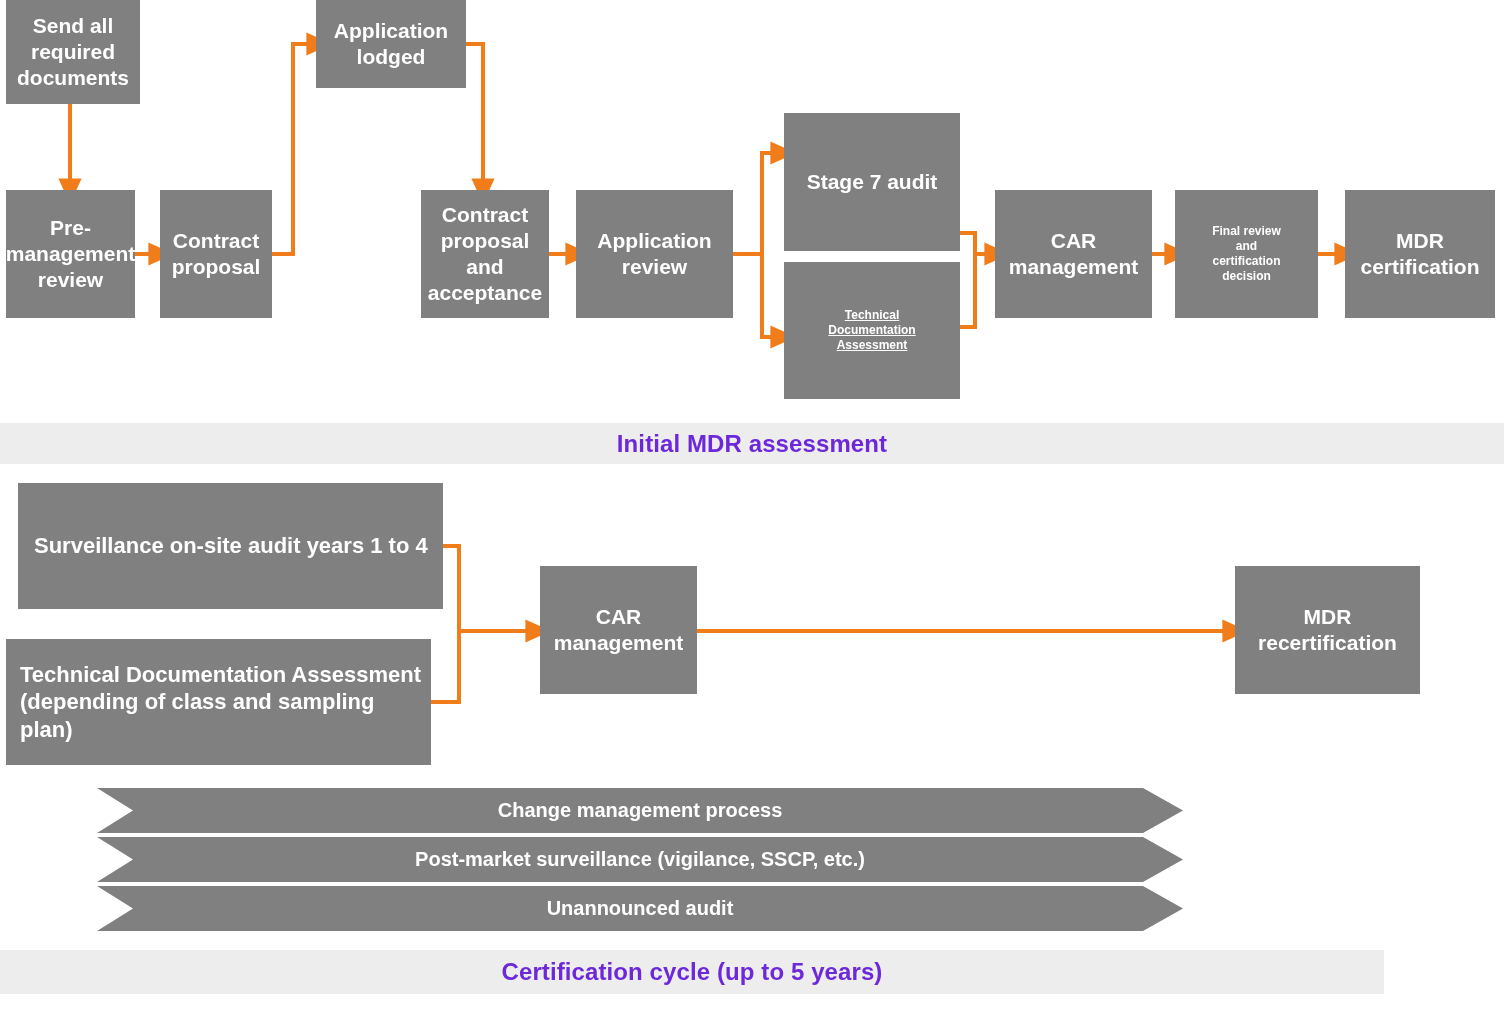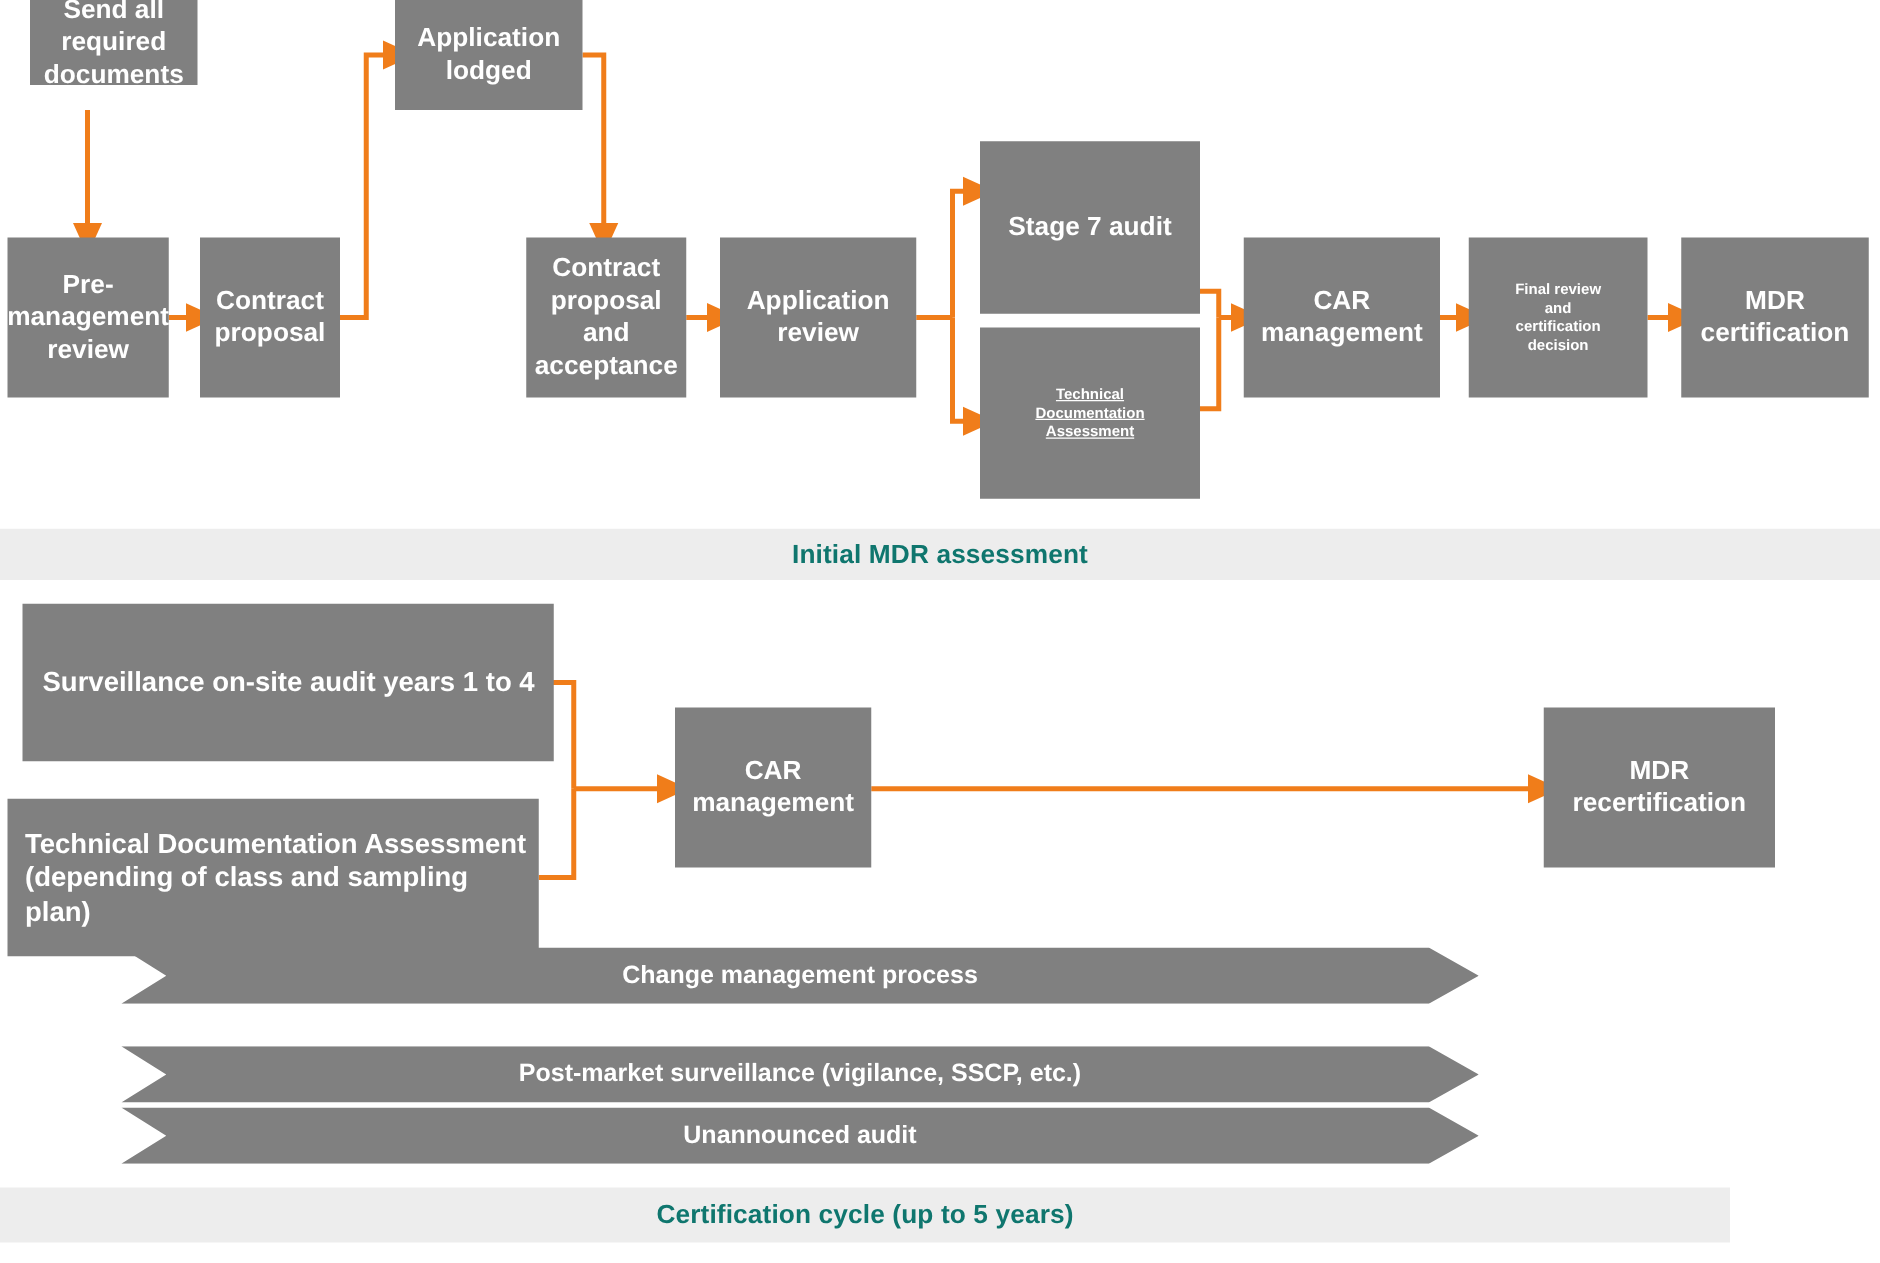--- a/index.html
+++ b/index.html
@@ -35,23 +35,23 @@
   .box.f21 { font-size: 21px; }
   .box.f20 { font-size: 12px; }
   .banner {
     position: absolute;
     background: #ededed;
     display: flex;
     align-items: center;
     justify-content: center;
   }
   .banner span {
-    color: #0f766e;
+    color: #6d28d9;
     font-weight: bold;
-    font-size: 21px;
+    font-size: 24px;
     letter-spacing: 0.1px;
   }
   .chev-wrap {
     position: absolute;
   }
   .chev-label {
     position: absolute;
     left: 0;
     top: 0;
     width: 100%;
@@ -116,21 +116,21 @@
       <path d="M431,546 L459,546 L459,631"></path>
 
       <path d="M431,702 L459,702 L459,631"></path>
 
       <path d="M459,631 L527,631" marker-end="url(#arrowR)"></path>
 
       <path d="M697,631 L1224,631" marker-end="url(#arrowR)"></path>
     </g>
   </svg>
 
-  <div class="box f21" style="left:24px; top:0px; width:134px; height:68px;">Send all
+  <div class="box f21" style="left:6px; top:0px; width:134px; height:104px;">Send all
 required
 documents</div>
 
   <div class="box f21" style="left:6px; top:190px; width:129px; height:128px;">Pre-
 management
 review</div>
 
   <div class="box f21" style="left:160px; top:190px; width:112px; height:128px;">Contract
 proposal</div>
 
@@ -170,21 +170,21 @@
 
   <div class="box f22" style="left:6px; top:639px; width:425px; height:126px; justify-content:flex-start; padding-left:14px; text-align:left;">Technical Documentation Assessment
 (depending of class and sampling plan)</div>
 
   <div class="box f21" style="left:540px; top:566px; width:157px; height:128px;">CAR
 management</div>
 
   <div class="box f21" style="left:1235px; top:566px; width:185px; height:128px;">MDR
 recertification</div>
 
-  <div class="chev-wrap" style="left:97px; top:758px; width:1086px; height:45px;">
+  <div class="chev-wrap" style="left:97px; top:788px; width:1086px; height:45px;">
     <svg width="1086" height="45" viewBox="0 0 1086 45">
       <path d="M0,0 L1046,0 L1086,22.5 L1046,45 L0,45 L36,22.5 Z" fill="#808080"></path>
     </svg>
     <div class="chev-label">Change management process</div>
   </div>
 
   <div class="chev-wrap" style="left:97px; top:837px; width:1086px; height:45px;">
     <svg width="1086" height="45" viewBox="0 0 1086 45">
       <path d="M0,0 L1046,0 L1086,22.5 L1046,45 L0,45 L36,22.5 Z" fill="#808080"></path>
     </svg>

